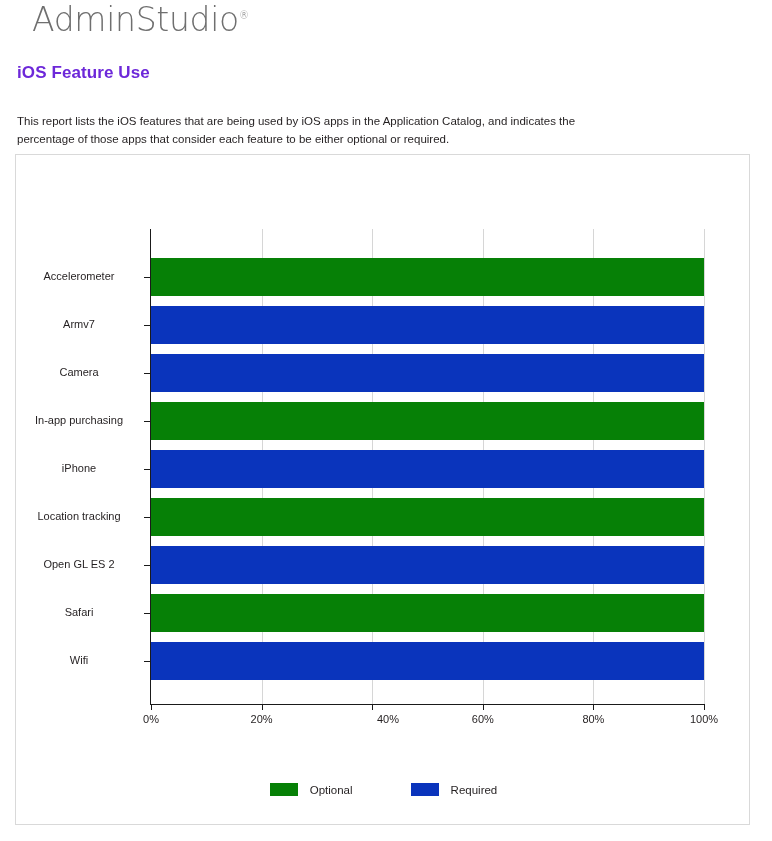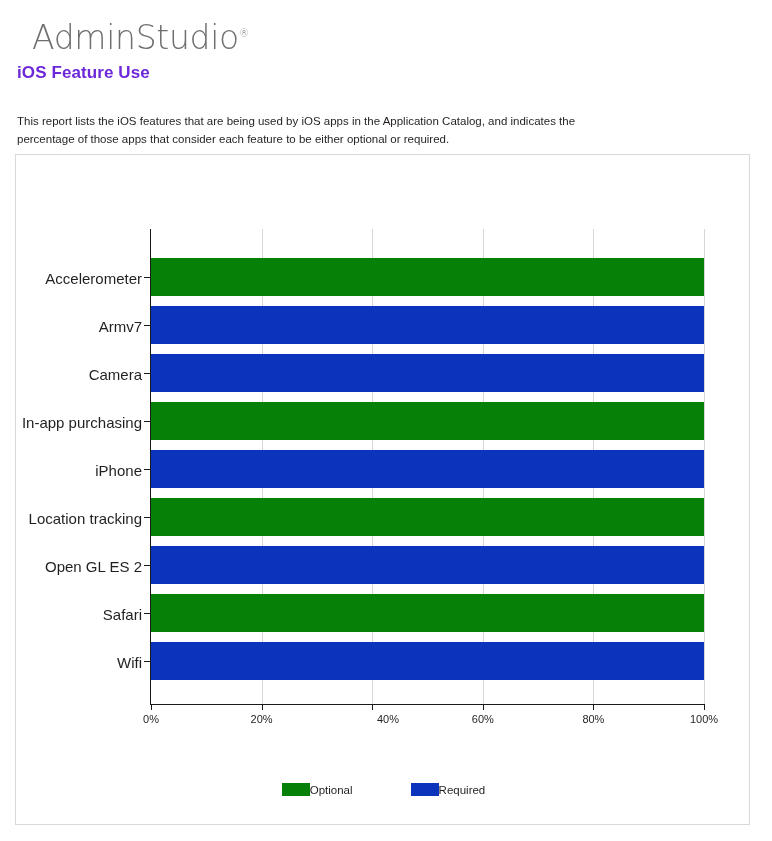--- a/index.html
+++ b/index.html
@@ -19,21 +19,21 @@
 
   
   #report-header {
     position: absolute;
     left: 0; top: 0;
     width: 772px;
   }
   #brand-logo {
     position: absolute;
     left: 32px;
-    top: 18px;
+    top: 0;
     font-family: "DejaVu Sans", sans-serif;
     font-size: 33px;
     font-weight: 300;
     letter-spacing: -0.3px;
     color: #6f6f6f;
     white-space: nowrap;
   }
   #brand-logo .reg {
     font-size: 10px;
     vertical-align: super;
@@ -122,22 +122,22 @@
     position: absolute;
     width: 7px;
     height: 1px;
     background: #1a1a1a;
     left: 128px;
   }
   .y-label {
     position: absolute;
     right: 16px;
     width: 120px;
-    text-align: right;
-    font-size: 15px;
+    text-align: center;
+    font-size: 11px;
     color: #231f20;
     white-space: nowrap;
   }
 
   .x-tick {
     position: absolute;
     top: 549px;
     width: 1px;
     height: 6px;
     background: #1a1a1a;
@@ -168,21 +168,21 @@
     top: 628px;
     width: 735px;
     display: flex;
     justify-content: center;
     align-items: center;
     gap: 58px;
   }
   .legend-entry {
     display: flex;
     align-items: center;
-    gap: 0;
+    gap: 12px;
   }
   .legend-swatch {
     width: 28px;
     height: 13px;
     display: inline-block;
   }
   .legend-swatch.optional { background: #068006; }
   .legend-swatch.required { background: #0a34bc; }
   .legend-text {
     font-size: 11.5px;

